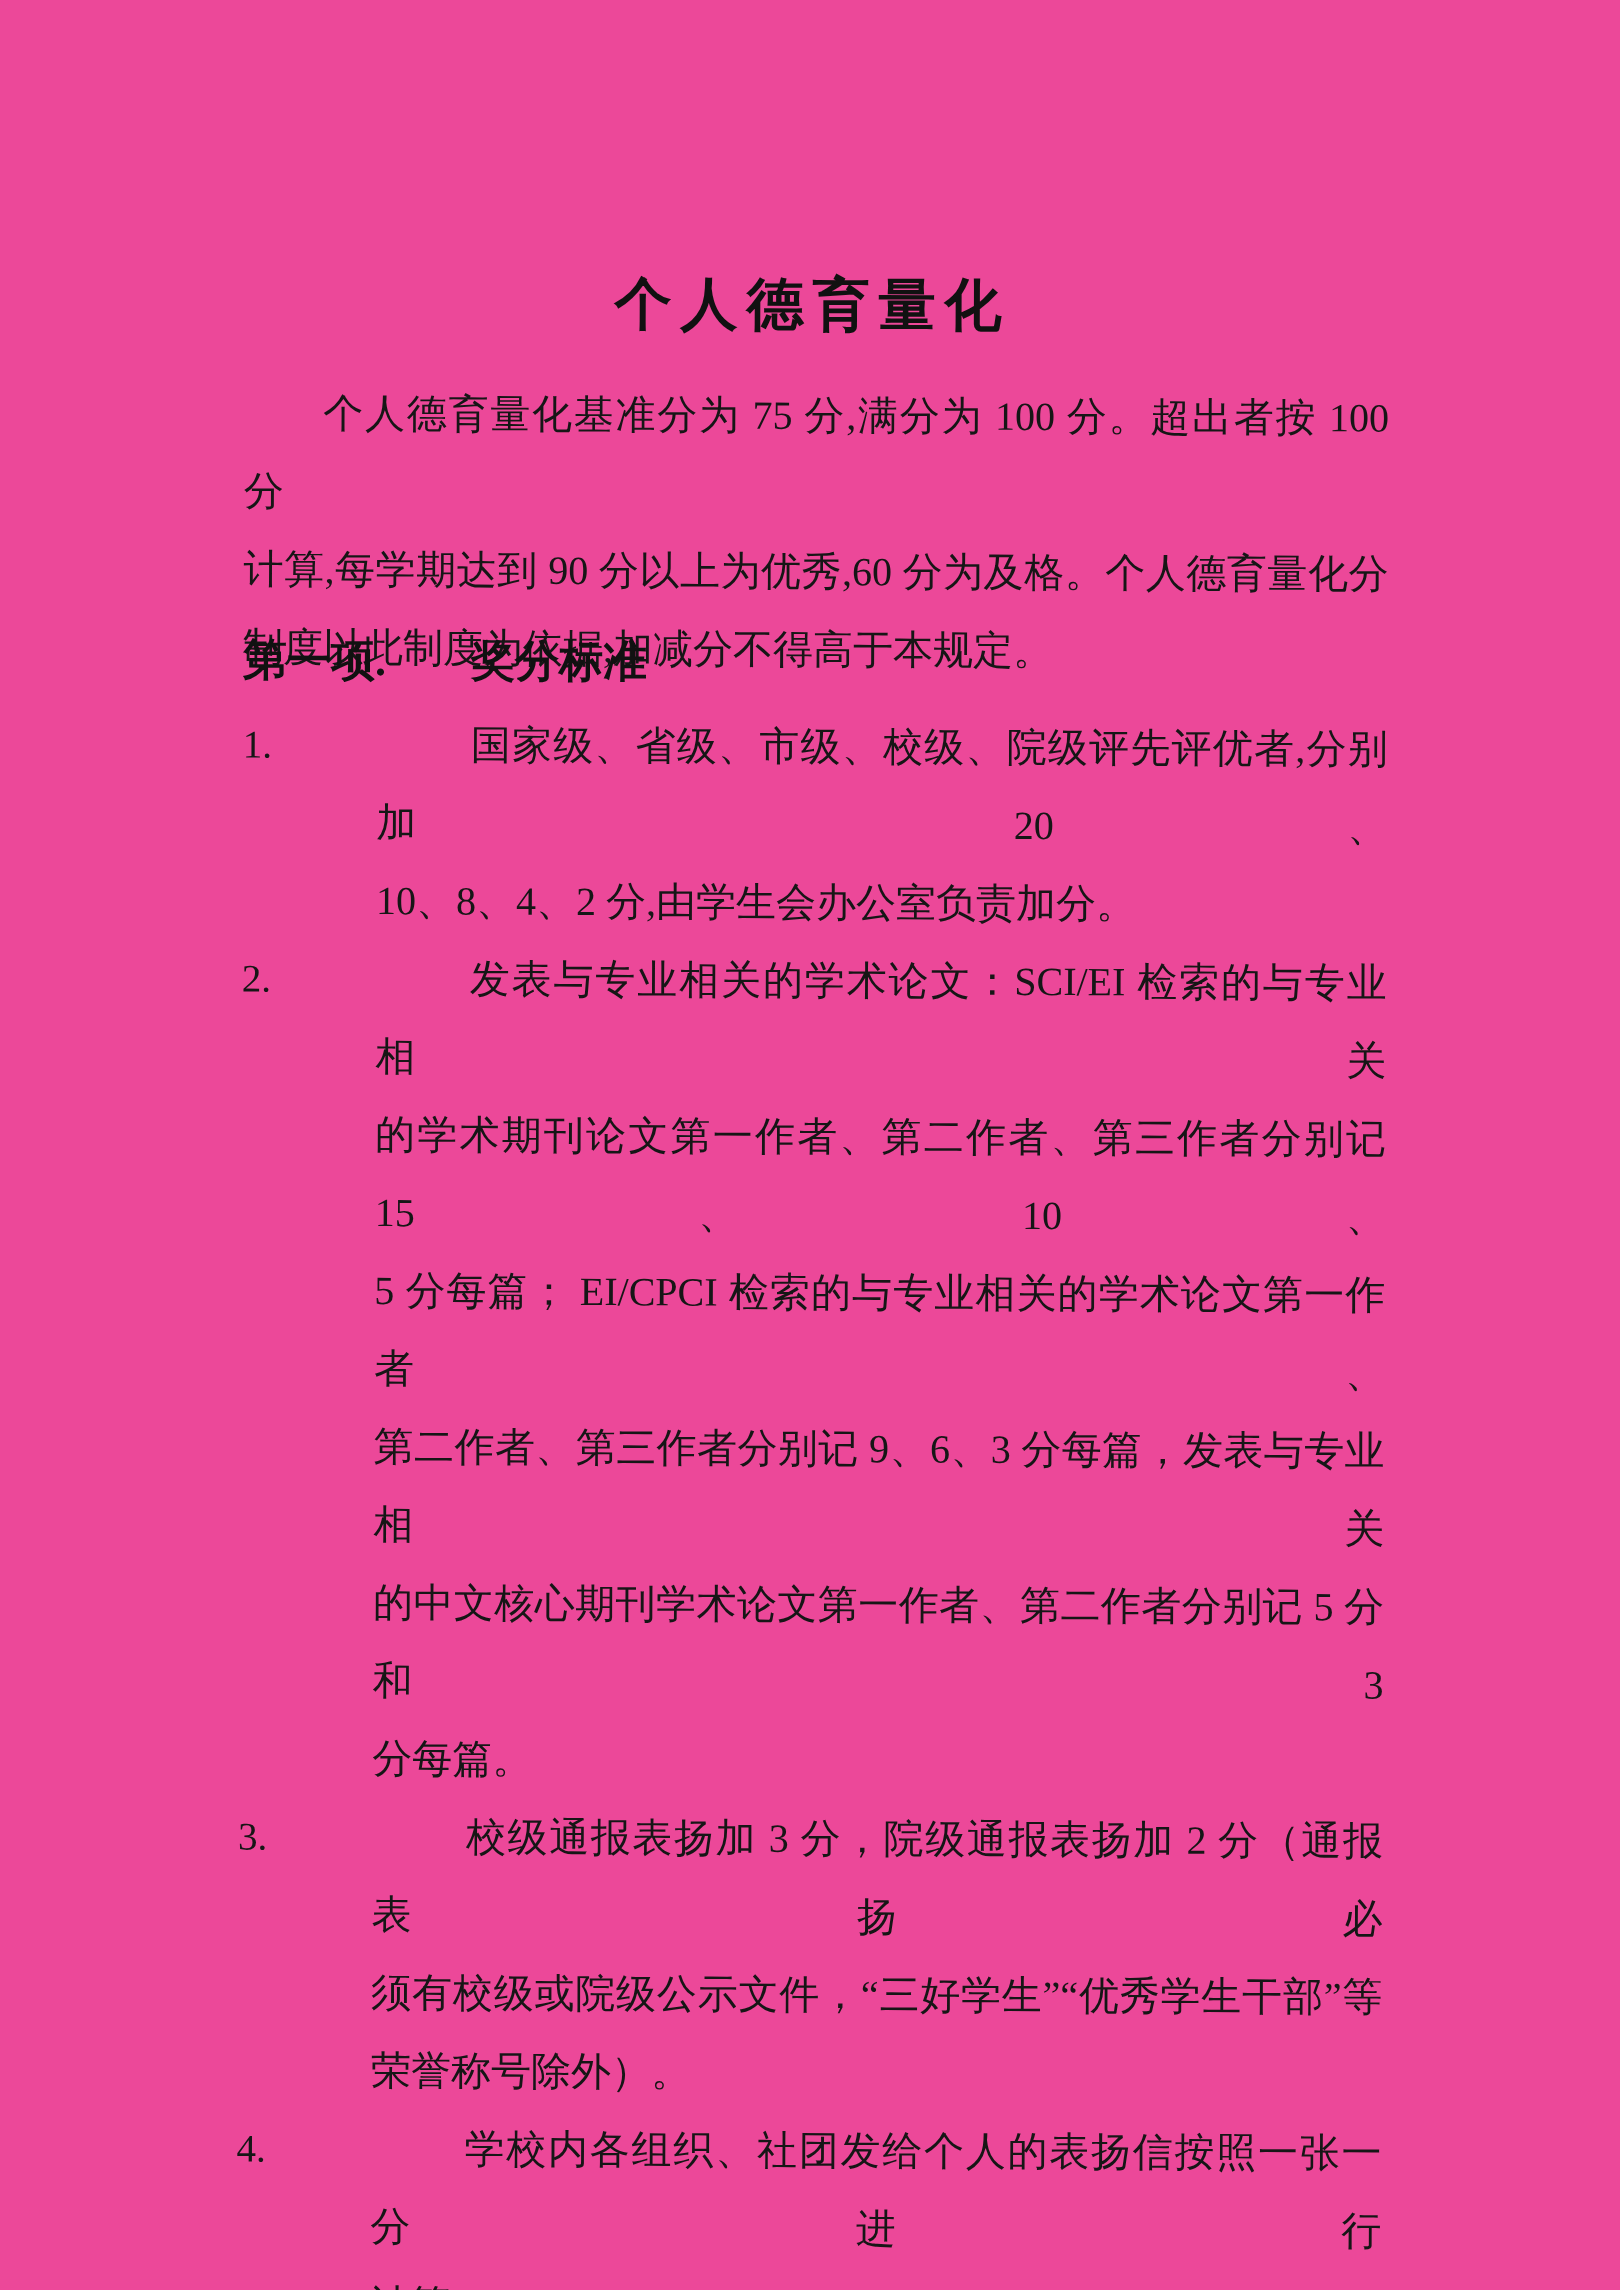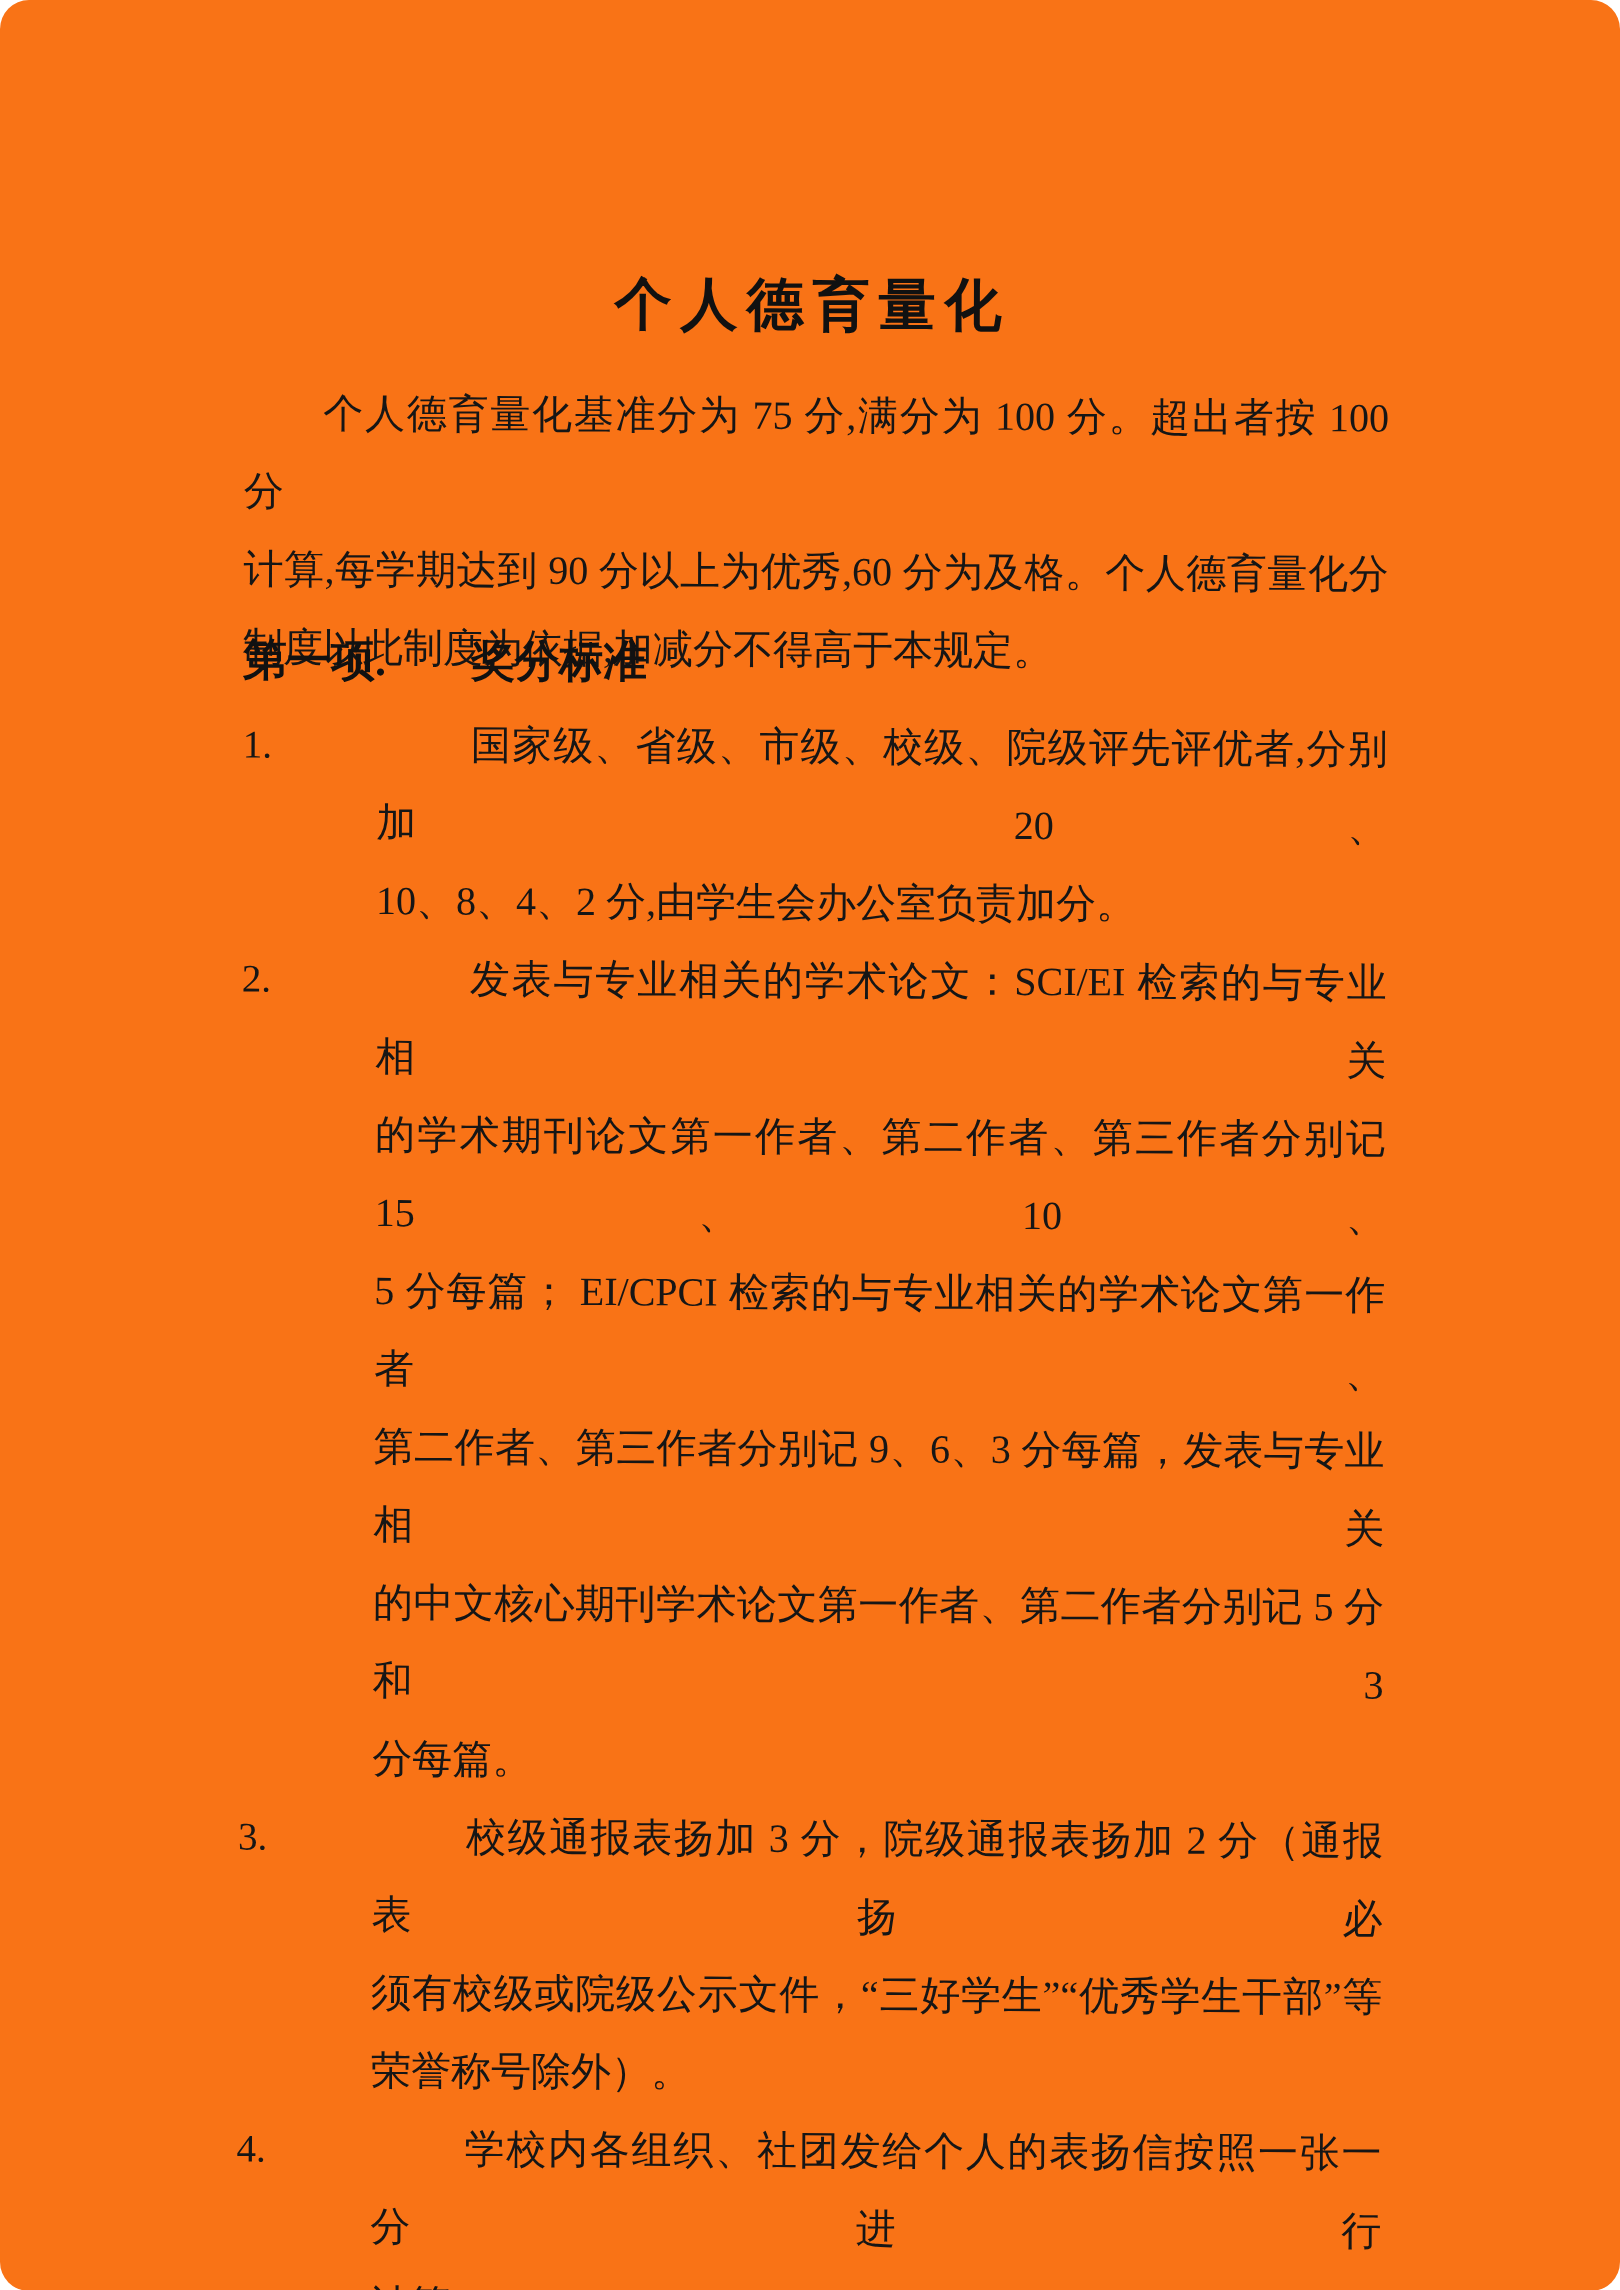--- a/index.html
+++ b/index.html
@@ -8,22 +8,21 @@
     width: 1620px;
     height: 2291px;
     position: relative;
     overflow: hidden;
     font-family: "Liberation Serif", serif;
     color: #161616;
   }
   .page {
     position: absolute;
     inset: 0;
-    background: #f97316;
-    border-radius: 29px;
+    background: #ec4899;
   }
   .content {
     position: absolute;
     inset: 0;
     transform: rotate(0.25deg);
     transform-origin: 50% 40%;
   }
   .doc-title {
     position: absolute;
     top: 255px;

